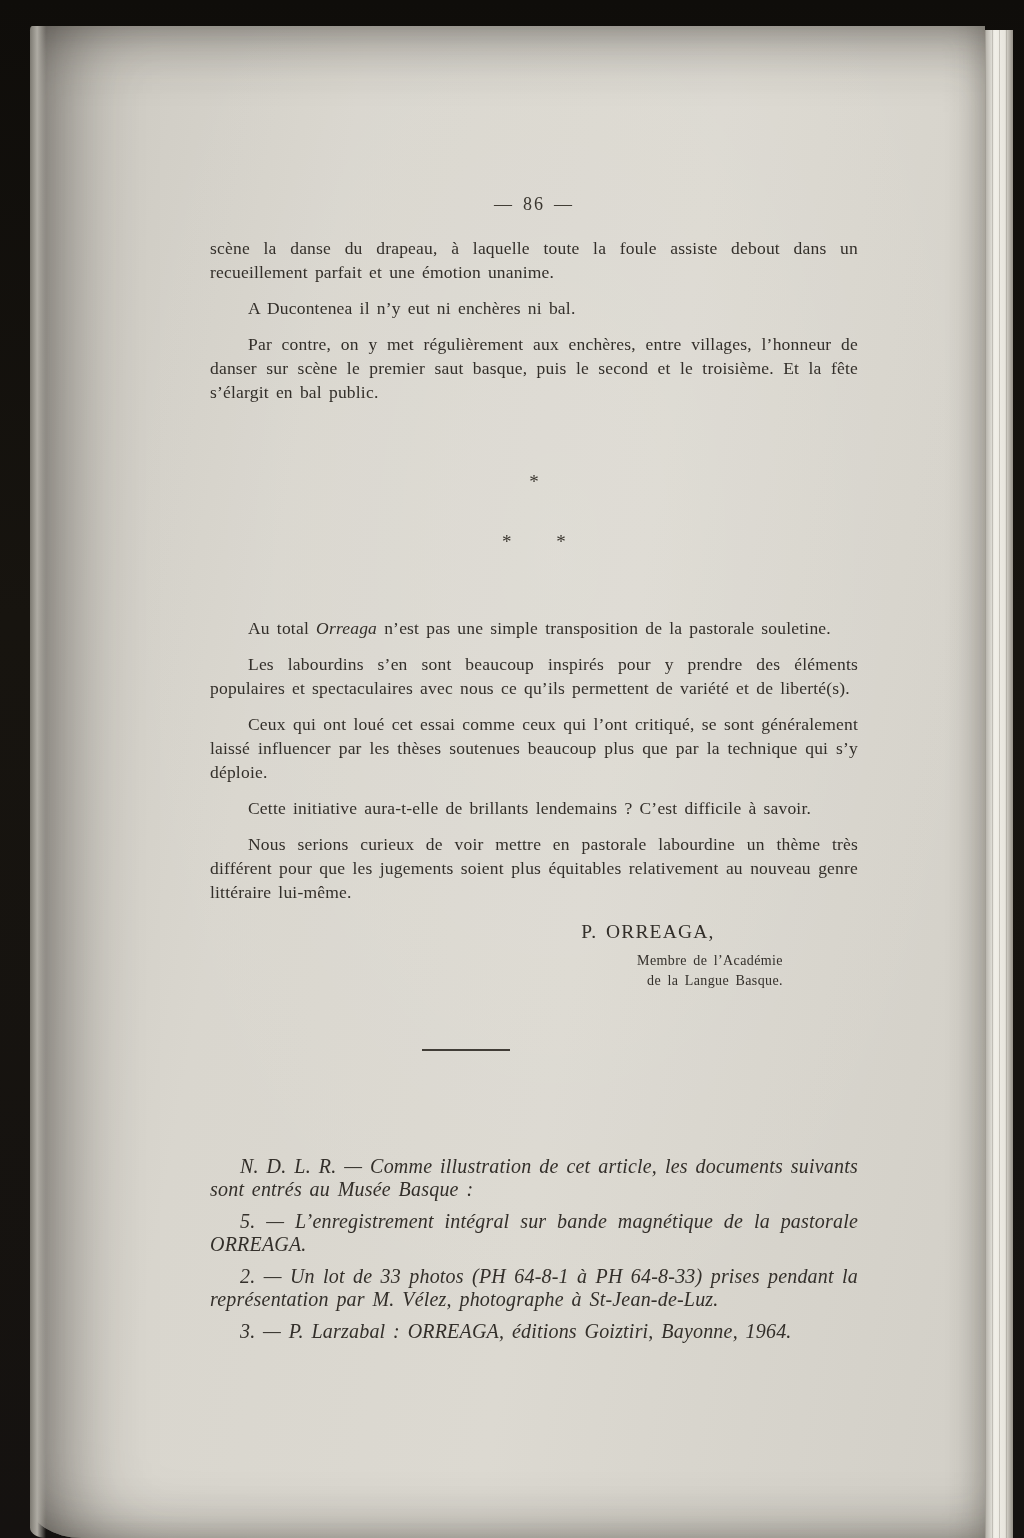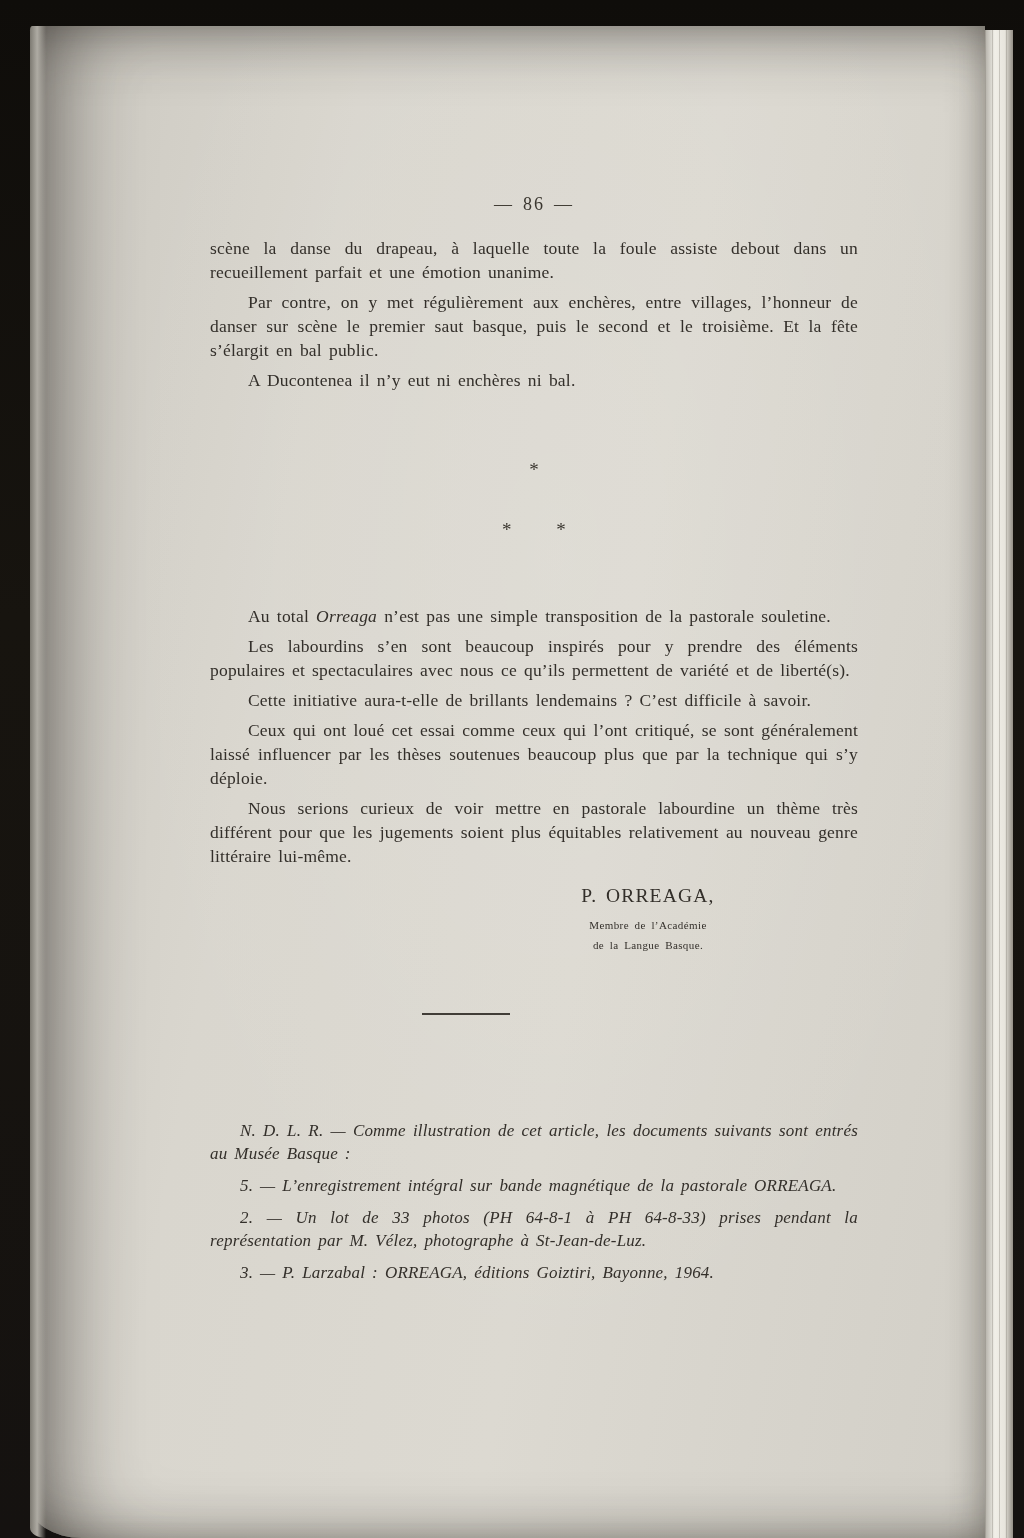--- a/index.html
+++ b/index.html
@@ -57,21 +57,21 @@
     padding-top: 166px;
   }
   .pagenum {
     text-align: center;
     font-size: 18px;
     letter-spacing: 2px;
     color: #3a362f;
     margin-bottom: 2px;
   }
   .content p {
-    margin: 6px 0;
+    margin: 12px 0;
     text-align: justify;
     text-align-last: left;
     text-indent: 38px;
   }
   .content p.continuation {
     text-indent: 0;
     margin-top: 20px;
   }
   .asterism {
     text-align: center;
@@ -85,64 +85,65 @@
     margin: 16px 75px 0 auto;
     width: 270px;
     text-align: center;
   }
   .sig-name {
     font-size: 19.5px;
     letter-spacing: 1.2px;
     margin-bottom: 7px;
   }
   .sig-sub {
-    font-size: 11px;
+    font-size: 14px;
     line-height: 20px;
     letter-spacing: 0.4px;
+    text-align: right;
   }
   .rule {
     width: 88px;
     border: 0;
     border-top: 2px solid #413d37;
     margin: 58px auto 0 calc(50% - 112px);
   }
   .note {
     margin-top: 104px;
     font-style: italic;
-    font-size: 17px;
+    font-size: 20px;
     line-height: 23px;
   }
   .note p {
     margin: 9px 0;
     text-indent: 30px;
   }
 </style>
 </head>
 <body>
 
 <div class="scan">
 
   <div class="paper">
     <div class="content">
 
       <div class="pagenum">— 86 —</div>
 
       <p class="continuation">scène la danse du drapeau, à laquelle toute la foule assiste debout dans un recueillement parfait et une émotion unanime.</p>
+      <p>A Ducontenea il n’y eut ni enchères ni bal.</p>
       <p>Par contre, on y met régulièrement aux enchères, entre villages, l’honneur de danser sur scène le premier saut basque, puis le second et le troisième. Et la fête s’élargit en bal public.</p>
-      <p>A Ducontenea il n’y eut ni enchères ni bal.</p>
 
       <div class="asterism">
         <div>*</div>
         <div>*      *</div>
       </div>
 
       <p><span>Au total </span><em>Orreaga</em><span> n’est pas une simple transposition de la pastorale souletine.</span></p>
       <p>Les labourdins s’en sont beaucoup inspirés pour y prendre des éléments populaires et spectaculaires avec nous ce qu’ils permettent de variété et de liberté(s).</p>
+      <p>Ceux qui ont loué cet essai comme ceux qui l’ont critiqué, se sont généralement laissé influencer par les thèses soutenues beaucoup plus que par la technique qui s’y déploie.</p>
       <p>Cette initiative aura-t-elle de brillants lendemains ? C’est difficile à savoir.</p>
-      <p>Ceux qui ont loué cet essai comme ceux qui l’ont critiqué, se sont généralement laissé influencer par les thèses soutenues beaucoup plus que par la technique qui s’y déploie.</p>
       <p>Nous serions curieux de voir mettre en pastorale labourdine un thème très différent pour que les jugements soient plus équitables relativement au nouveau genre littéraire lui-même.</p>
 
       <div class="signature">
         <div class="sig-name">P. ORREAGA,</div>
         <div class="sig-sub">Membre de l’Académie</div>
         <div class="sig-sub">de la Langue Basque.</div>
       </div>
 
       <hr class="rule">
 

